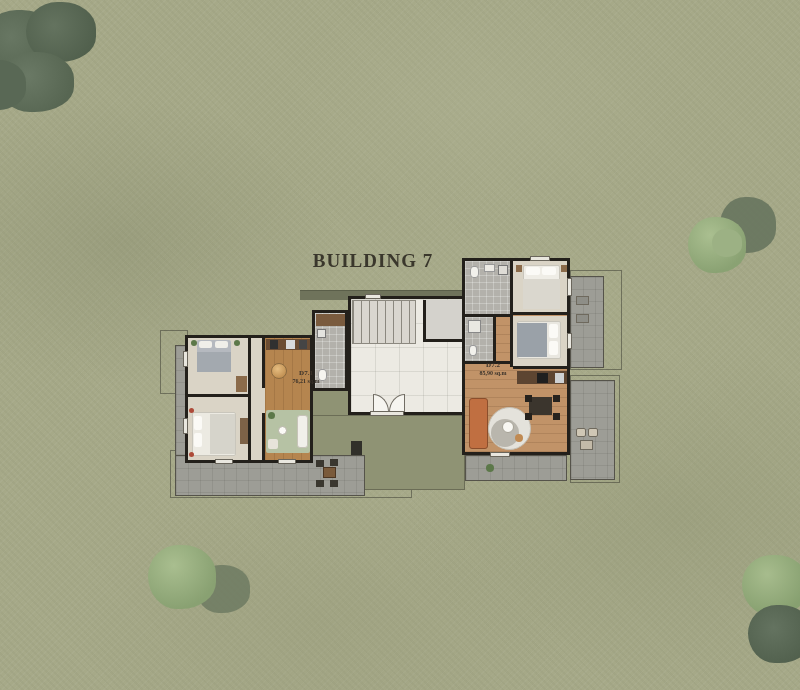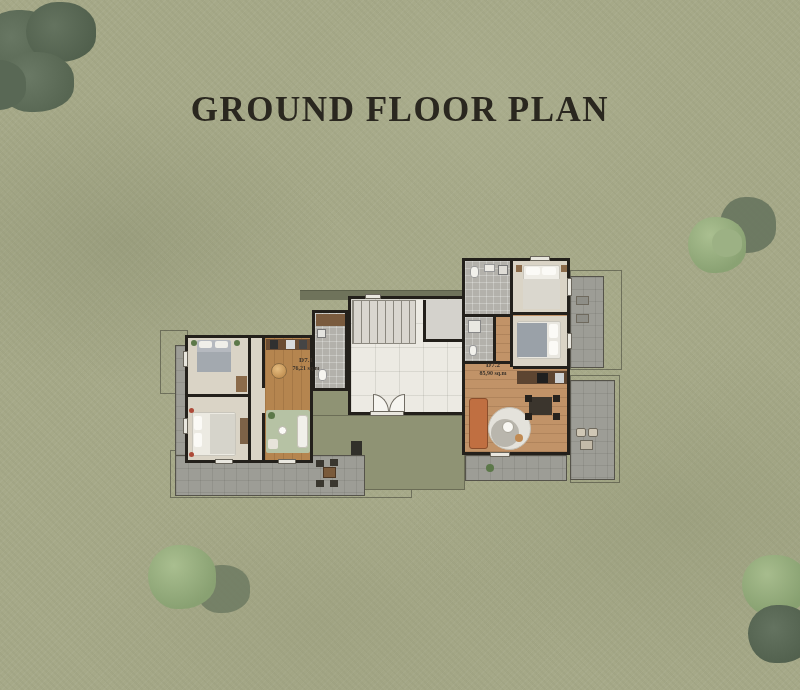--- a/index.html
+++ b/index.html
@@ -66,22 +66,22 @@
   <div class="abs" style="left:140px;top:533px;width:115px;height:85px;">
     <span class="blob" style="left:56px;top:32px;width:54px;height:48px;background:#6d7a61;opacity:.85;"></span>
     <span class="blob" style="left:8px;top:12px;width:68px;height:64px;background:radial-gradient(circle at 38% 32%,#a9be8f,#89a172 72%);"></span>
   </div>
   <div class="abs" style="left:718px;top:543px;width:90px;height:120px;">
     <span class="blob" style="left:24px;top:12px;width:66px;height:60px;background:radial-gradient(circle at 38% 32%,#a7bc8d,#87a070 72%);"></span>
     <span class="blob" style="left:30px;top:62px;width:64px;height:58px;background:radial-gradient(circle at 40% 40%,#647360,#51604d 75%);"></span>
   </div>
 
   <div class="title">
-    <div>GROUND FLOOR PLAN</div>
-  </div>
+  </div>
+  <div class="building">BUILDING 7</div>
 
   <div class="plan">
 
     <span class="eave" style="left:0;top:82px;width:28px;height:64px;"></span>
     <span class="eave" style="left:410px;top:22px;width:52px;height:100px;"></span>
     <span class="eave" style="left:410px;top:127px;width:50px;height:108px;"></span>
     <span class="eave" style="left:10px;top:202px;width:242px;height:48px;"></span>
 
     <span class="abs court" style="left:152px;top:140px;width:36px;height:30px;border:none;"></span>
     <span class="abs court" style="left:152px;top:167px;width:153px;height:75px;"></span>
@@ -139,21 +139,21 @@
       <i class="f" style="left:98px;top:2px;width:9px;height:9px;background:#d7dadc;"></i>
       <i class="f" style="left:111px;top:2px;width:8px;height:9px;background:#454545;"></i>
 
       <i class="f circle" style="left:83px;top:25px;width:16px;height:16px;background:radial-gradient(circle at 40% 35%,#e6bd80,#c08f52 75%);border:1px solid #8a6a40;"></i>
       <i class="f" style="left:78px;top:72px;width:44px;height:43px;background:#b6c2a4;border-radius:2px;"></i>
       <i class="f" style="left:109px;top:77px;width:11px;height:33px;background:#f1f0ea;border:1px solid #c6c3b8;border-radius:3px;"></i>
       <i class="f circle" style="left:90px;top:88px;width:9px;height:9px;background:#fbfaf6;border:1px solid #b5b2a6;"></i>
       <i class="f circle" style="left:80px;top:74px;width:7px;height:7px;background:#5c7849;"></i>
       <i class="f" style="left:80px;top:101px;width:10px;height:10px;background:#e7e4da;border-radius:2px;"></i>
     </div>
-    <div class="unit-label" style="left:123px;top:108px;width:46px;">
+    <div class="unit-label" style="left:123px;top:121px;width:46px;">
       <div class="unit-id">D7.1</div>
       <div class="unit-area">76,21 sq.m</div>
     </div>
 
     <div class="room woodR" style="left:302px;top:10px;width:108px;height:197px;">
 
       <i class="f tile" style="left:0;top:0;width:45px;height:53px;"></i>
       <i class="f carpet" style="left:48px;top:0;width:54px;height:51px;"></i>
       <i class="f tile" style="left:0;top:56px;width:28px;height:44px;"></i>
       <i class="f carpet" style="left:48px;top:55px;width:54px;height:50px;"></i>

